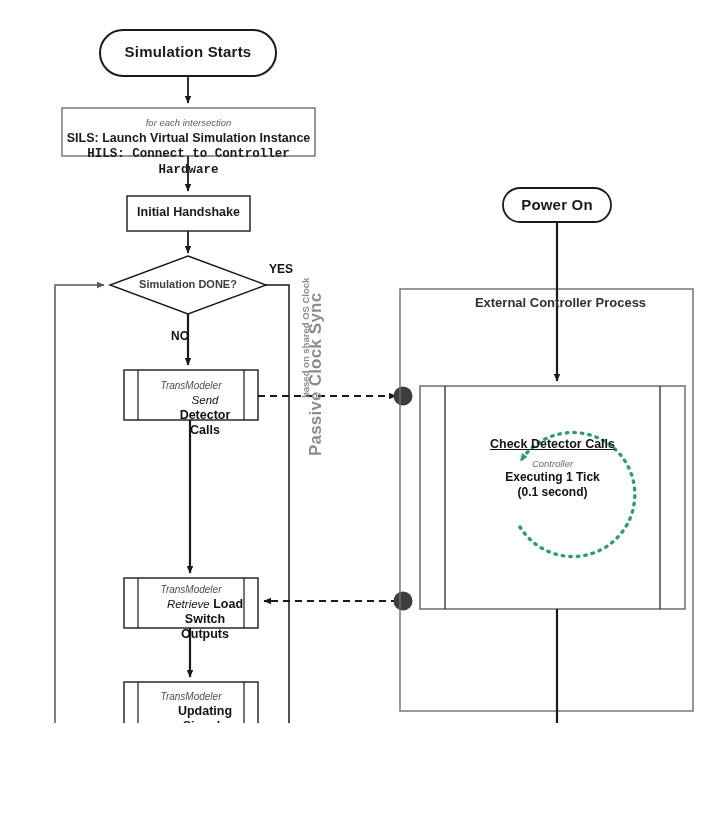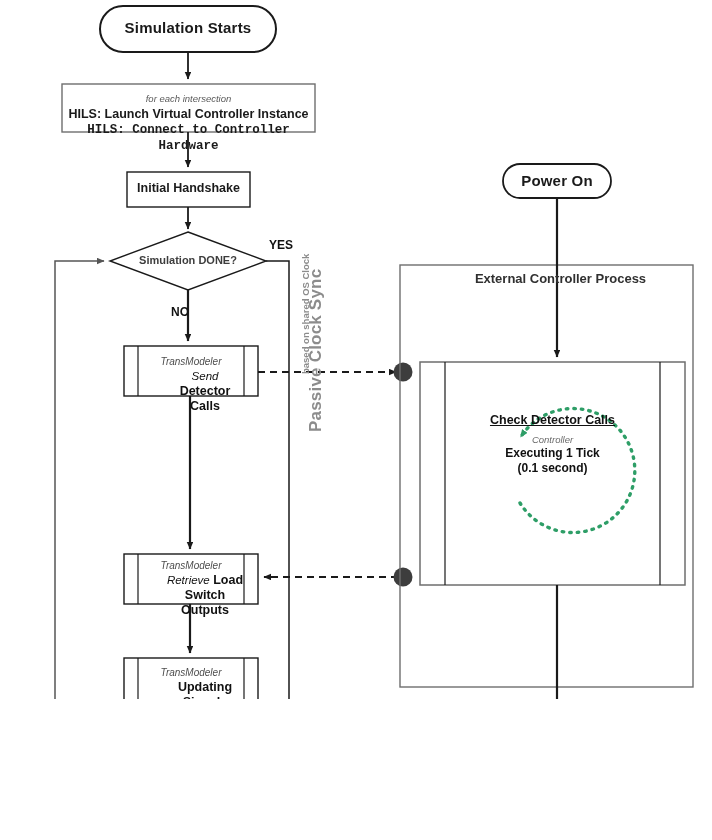--- a/index.html
+++ b/index.html
@@ -9,20 +9,21 @@
   }
   body {
     font-family: "Liberation Sans", sans-serif;
   }
   #canvas {
     position: relative;
     width: 712px;
     height: 699px;
     background: #ffffff;
     overflow: hidden;
+    margin-top: 24px;
   }
   #diagram-svg {
     position: absolute;
     left: 0;
     top: 0;
     width: 712px;
     height: 840px;
   }
   .lbl {
     position: absolute;
@@ -215,21 +216,21 @@
 
     <path d="M557,585 L557,736" stroke="#1a1a1a" stroke-width="2.2" fill="none" marker-end="url(#arrowDark)"></path>
 
     <rect x="501" y="741" width="112" height="34" rx="17" ry="17" fill="#ffffff" stroke="#1a1a1a" stroke-width="1.8"></rect>
   </svg>
 
   <div class="lbl terminator-label" style="left:100px; top:19px; width:176px;">Simulation Starts</div>
 
   <div class="lbl" style="left:62px; top:88px; width:253px;">
     <span class="note-italic">for each intersection</span>
-    <span class="proc-label" style="display:block; line-height:16px;">HILS: Launch Virtual Controller Instance</span>
+    <span class="proc-label" style="display:block; line-height:16px;">SILS: Launch Virtual Simulation Instance</span>
     <span class="proc-label" style="display:block; line-height:16px;font-family:Liberation Mono, monospace;">HILS: Connect to Controller Hardware</span>
   </div>
 
   <div class="lbl proc-label" style="left:127px; top:181px; width:123px;">Initial Handshake</div>
 
   <div class="lbl decision-label" style="left:118px; top:254px; width:140px;">Simulation DONE?</div>
 
   <div class="lbl branch-label" style="left:258px; top:238px; width:46px;">YES</div>
 
   <div class="lbl branch-label" style="left:160px; top:305px; width:40px;">NO</div>

